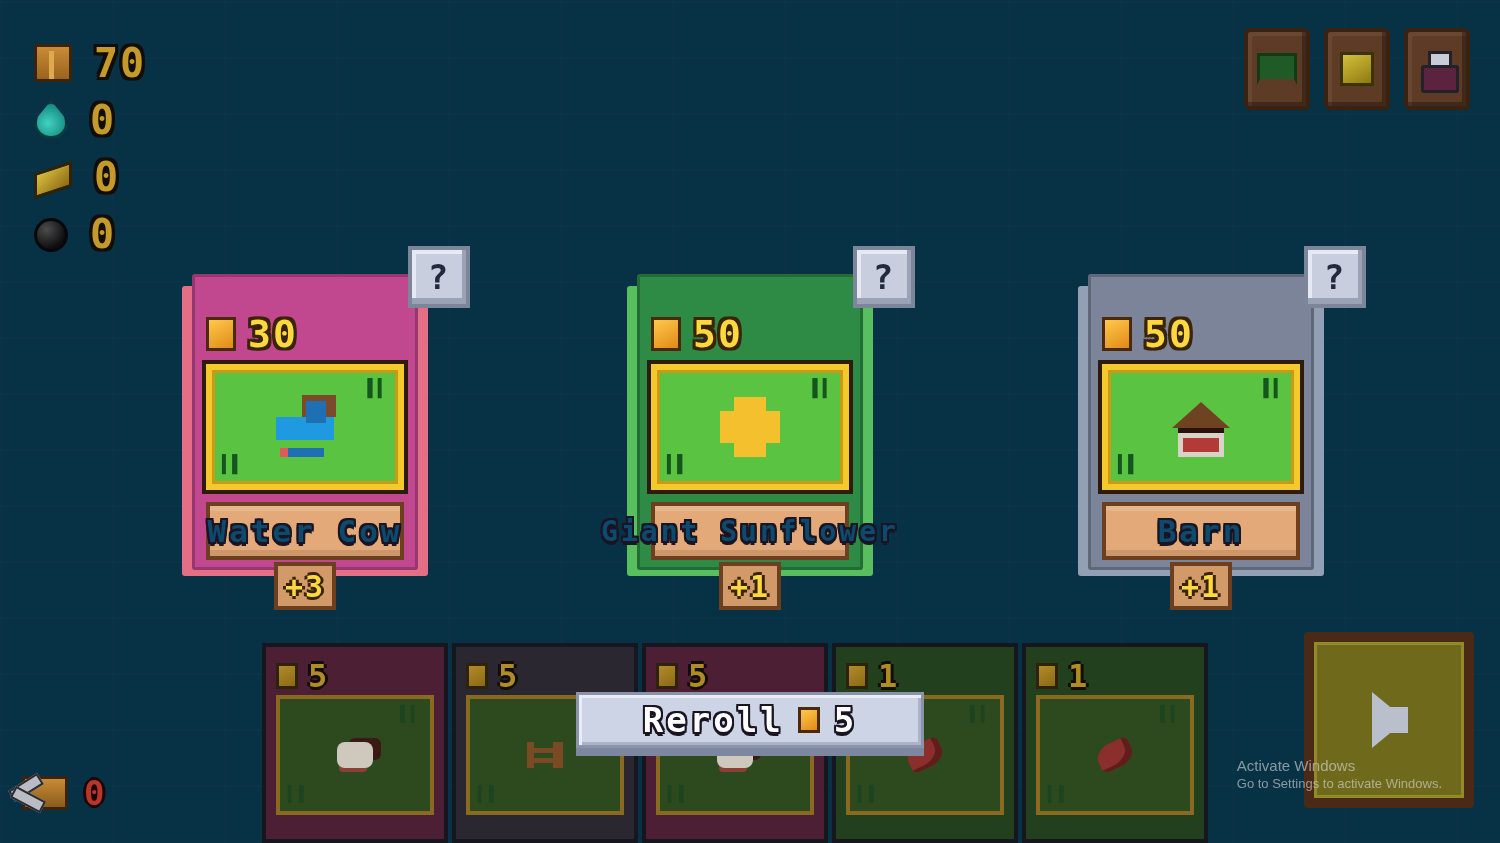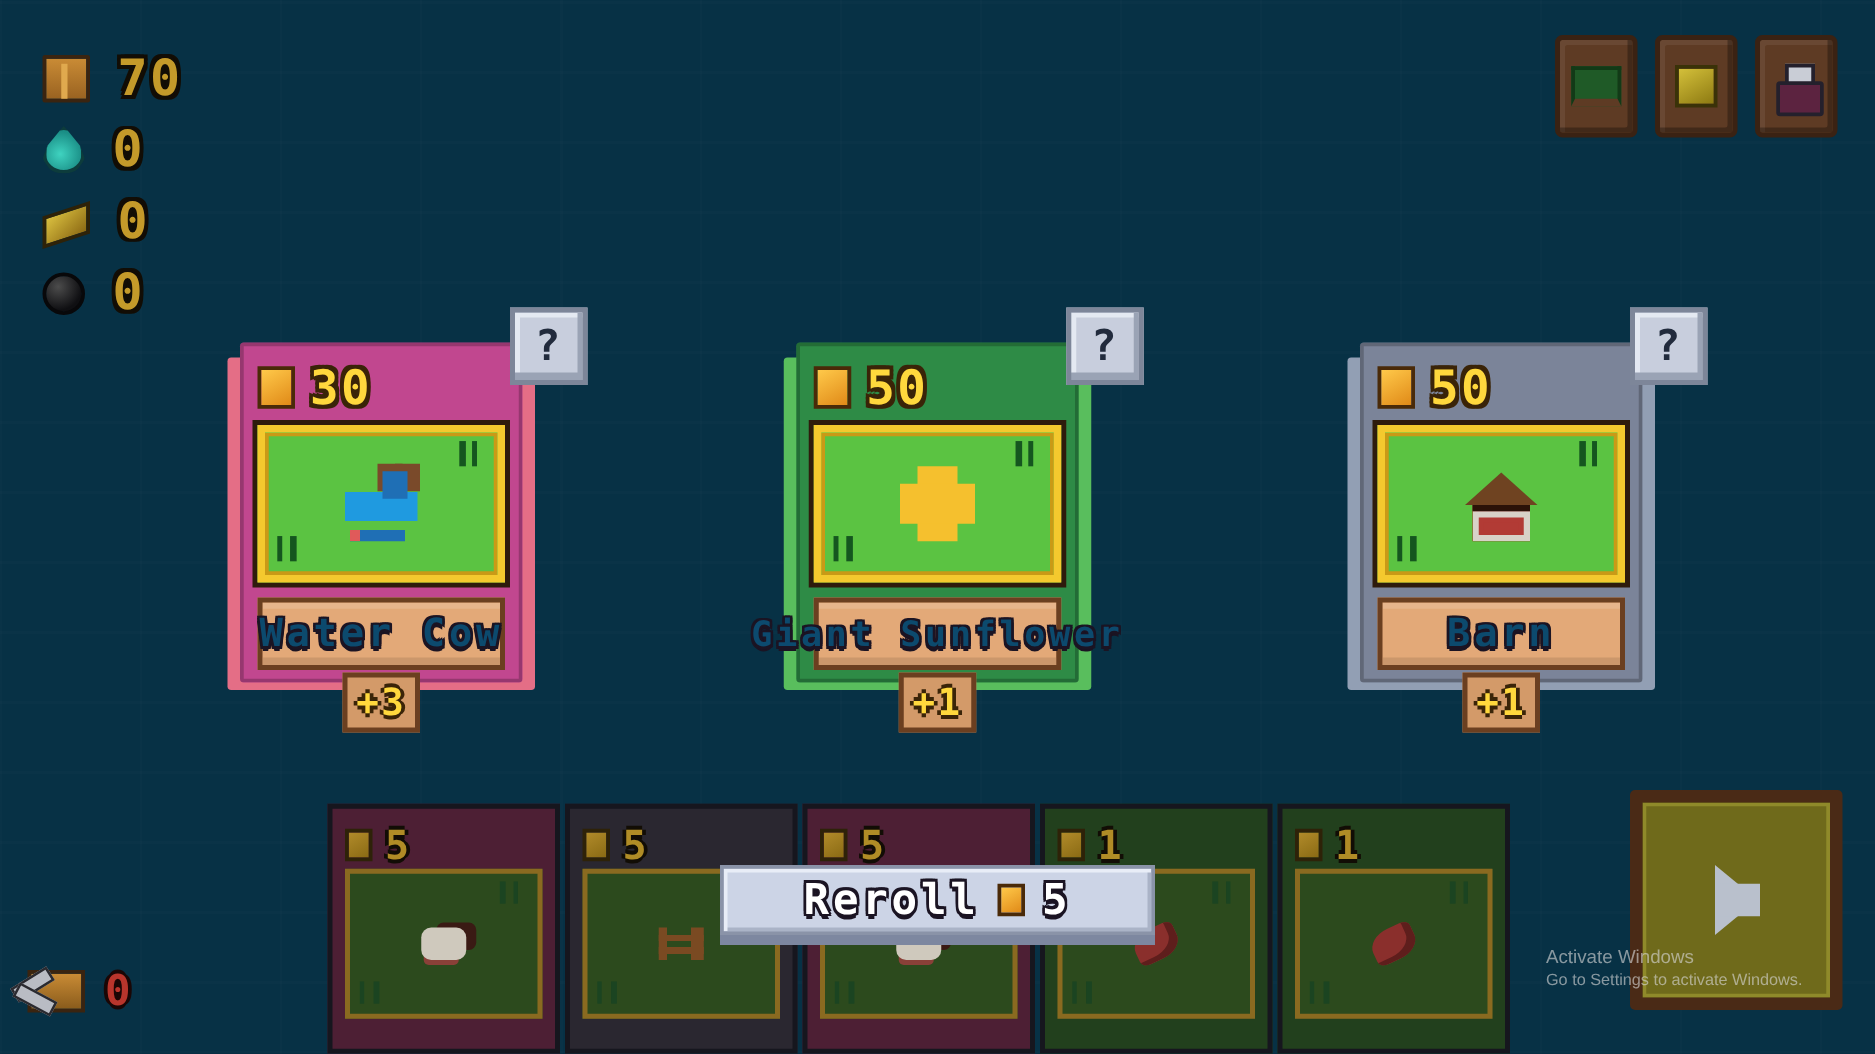--- a/index.html
+++ b/index.html
@@ -62,21 +62,21 @@
   .gl-potion:after { content:""; position:absolute; left:2px; top:14px; width:32px; height:22px; background:#5c2340; border:3px solid #24202c; border-radius:3px;}
 
   
   #offers { position:absolute; left:0; right:0; top:250px; height:340px; }
   .offer { position:absolute; width:226px; }
   .offer-stack { position:absolute; left:-10px; top:12px; right:-10px; bottom:-6px; border-radius:3px; opacity:.95; }
   .card {
     position:relative; width:226px; padding:14px 14px 10px; border-radius:3px;
     box-shadow: inset 0 0 0 3px rgba(0,0,0,.22);
   }
-  .card .cost { display:flex; align-items:center; gap:12px; height:44px; margin-bottom:8px; }
+  .card .cost { display:flex; align-items:center; gap:12px; height:44px; margin-bottom:8px;margin-top:24px; }
   .coin-sq { width:30px;height:34px; background:linear-gradient(150deg,#ffc94a,#e08a18); border:3px solid #4a2a08; }
   .coin-sq.small { width:22px;height:26px; border-width:3px; }
   .cost-val { font-size:38px; color:#ffd83d;
     text-shadow:-3px 0 #3a2408,3px 0 #3a2408,0 -3px #3a2408,0 3px #3a2408,-3px -3px #3a2408,3px -3px #3a2408,-3px 3px #3a2408,3px 3px #3a2408; }
   .art {
     height:126px; background:#5bc342; border:6px solid #f4c92e;
     box-shadow: inset 0 0 0 3px #c99a16, 0 0 0 4px #2e1b0c;
     position:relative; display:flex; align-items:center; justify-content:center;
   }
   .tuft { position:absolute; font-size:17px; color:#15561f; letter-spacing:0; font-weight:bold; }

